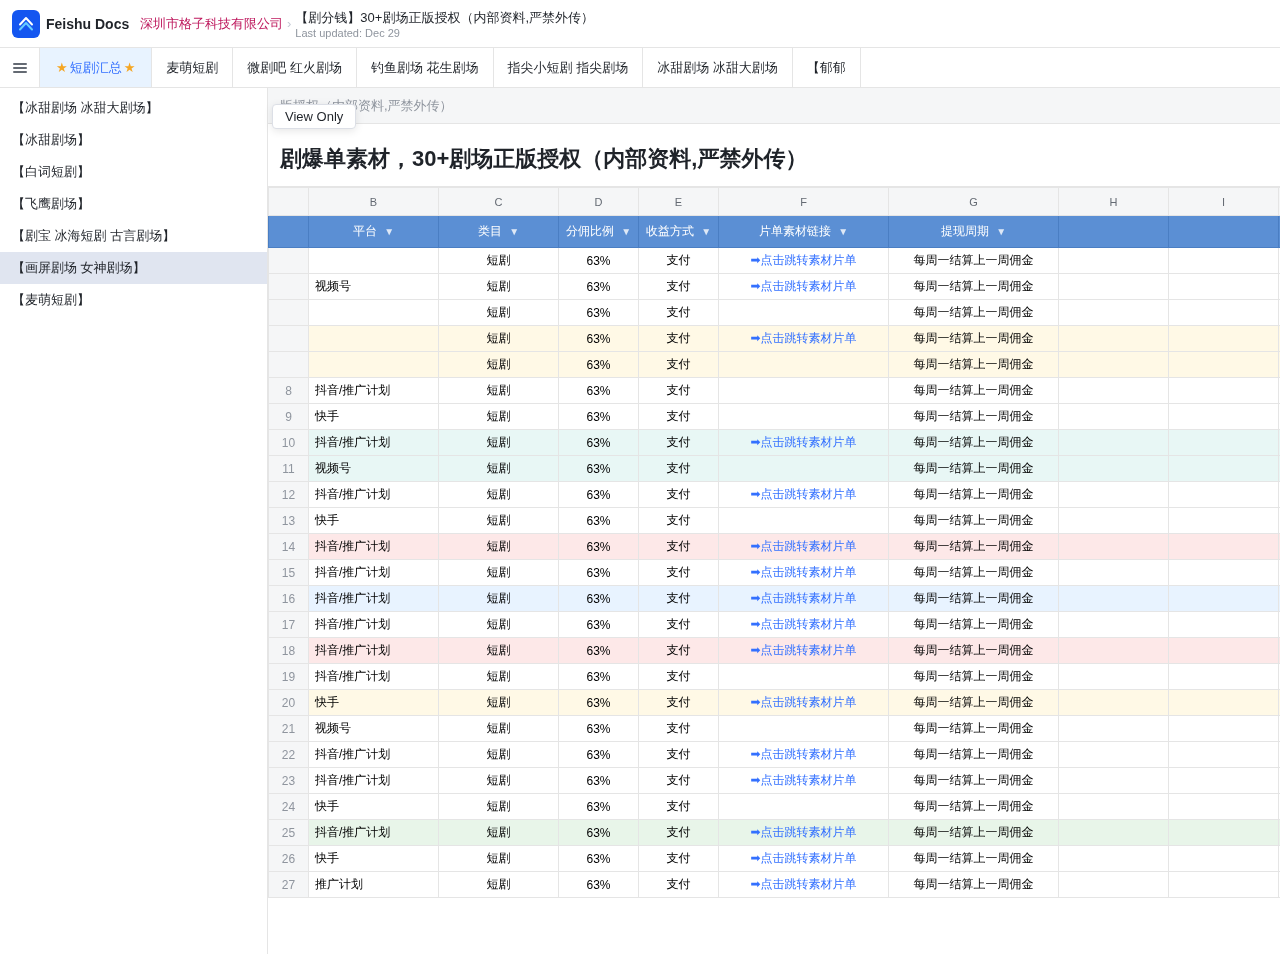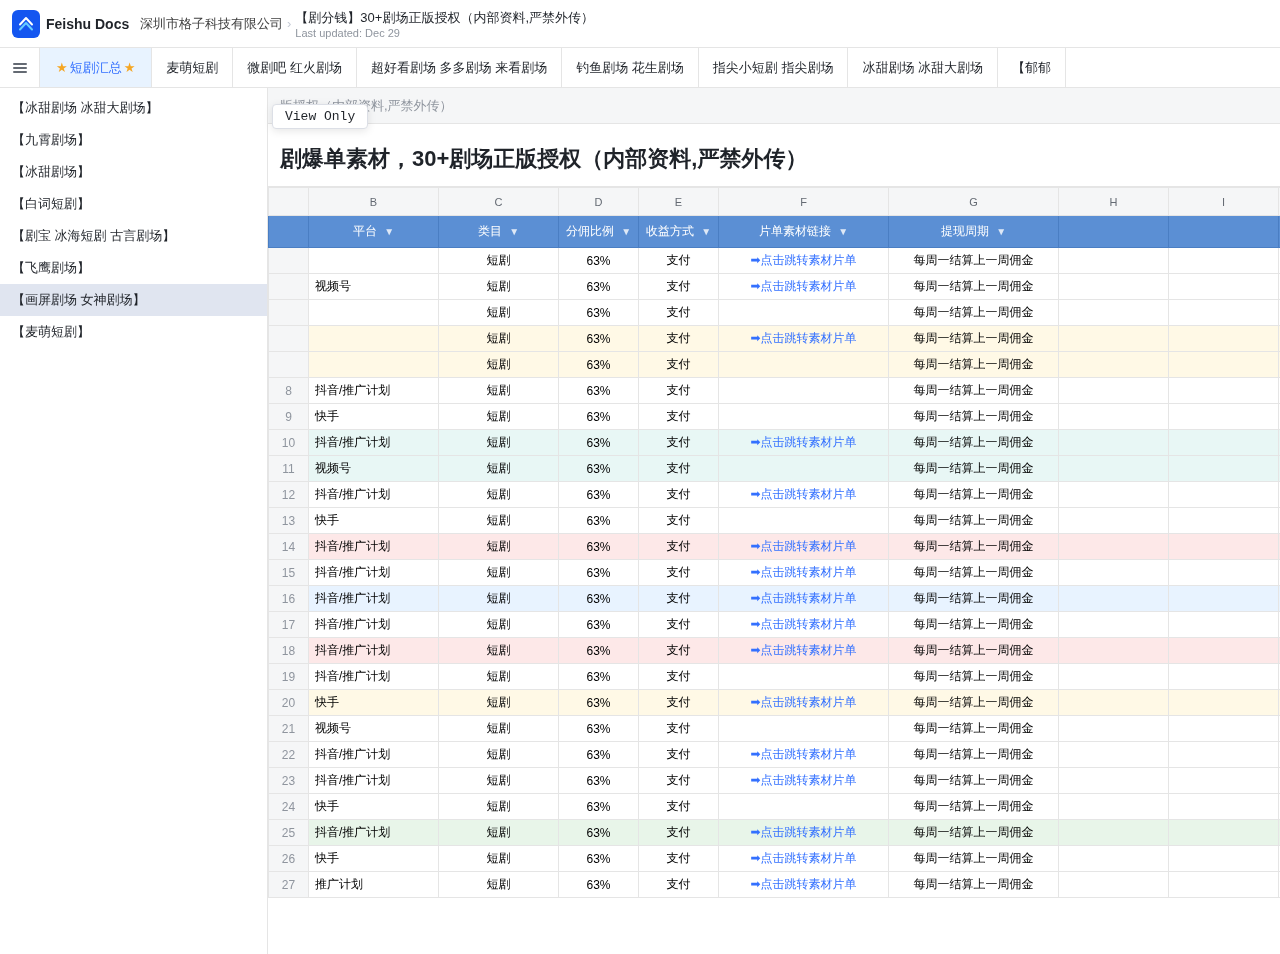--- a/index.html
+++ b/index.html
@@ -86,21 +86,20 @@
       top: 104px;
       left: 272px;
       background: #fff;
       border: 1px solid #dcdfe6;
       border-radius: 4px;
       padding: 4px 12px;
       font-size: 13px;
       color: #1f2329;
       box-shadow: 0 2px 8px rgba(0,0,0,0.1);
       z-index: 100;
-      font-family: Liberation Mono, monospace;
     }
 
     
     .main-layout {
       display: flex;
       height: calc(954px - 88px);
     }
 
     
     .sidebar {
@@ -211,21 +210,21 @@
 <div class="top-header">
   <div class="logo-area">
     <svg class="logo-icon" viewBox="0 0 28 28" fill="none">
       <rect width="28" height="28" rx="6" fill="#1456F0"></rect>
       <path d="M8 14.5L14 8L20 14.5" stroke="#fff" stroke-width="2" stroke-linecap="round" stroke-linejoin="round"></path>
       <path d="M8 19.5L14 13L20 19.5" stroke="#6cf" stroke-width="2" stroke-linecap="round" stroke-linejoin="round"></path>
     </svg>
     <span class="logo-text">Feishu Docs</span>
   </div>
   <div class="breadcrumb">
-    <span style="cursor:pointer;color:#404040;">深圳市格子科技有限公司</span>
+    <span style="cursor:pointer;color:#be185d;">深圳市格子科技有限公司</span>
     <span class="breadcrumb-sep">›</span>
     <div class="breadcrumb-block">
       <span style="cursor:pointer;color:#1f2329;">【剧分钱】30+剧场正版授权（内部资料,严禁外传）</span>
       <span style="font-size:11px;color:#8f959e;">Last updated: Dec 29</span>
     </div>
   </div>
 </div>
 
 <div class="tab-bar">
   <div class="tab-layers-btn">
@@ -240,23 +239,20 @@
     <span>短剧汇总</span>
     <span class="star">★</span>
   </div>
   <div class="tab-item">
     <span>麦萌短剧</span>
   </div>
   <div class="tab-item">
     <span>微剧吧 红火剧场</span>
   </div>
   <div class="tab-item">
-    <span>超好看剧场 多多剧场 来看剧场</span>
-  </div>
-  <div class="tab-item">
     <span>钓鱼剧场 花生剧场</span>
   </div>
   <div class="tab-item">
     <span>指尖小短剧 指尖剧场</span>
   </div>
   <div class="tab-item">
     <span>冰甜剧场 冰甜大剧场</span>
   </div>
   <div class="tab-item">
     <span>【郁郁</span>
@@ -264,25 +260,24 @@
 </div>
 
 <div class="view-only-badge">
   <span>View Only</span>
 </div>
 
 <div class="main-layout">
 
   <div class="sidebar">
     <div class="sidebar-item">【冰甜剧场 冰甜大剧场】</div>
-    <div class="sidebar-item">【九霄剧场】</div>
     <div class="sidebar-item">【冰甜剧场】</div>
     <div class="sidebar-item">【白词短剧】</div>
+    <div class="sidebar-item">【飞鹰剧场】</div>
     <div class="sidebar-item">【剧宝 冰海短剧 古言剧场】</div>
-    <div class="sidebar-item">【飞鹰剧场】</div>
     <div class="sidebar-item active">【画屏剧场 女神剧场】</div>
     <div class="sidebar-item">【麦萌短剧】</div>
   </div>
 
   <div class="content-area">
 
     <div class="doc-title-bar">
       <span>版授权（内部资料,严禁外传）</span>
     </div>
 

